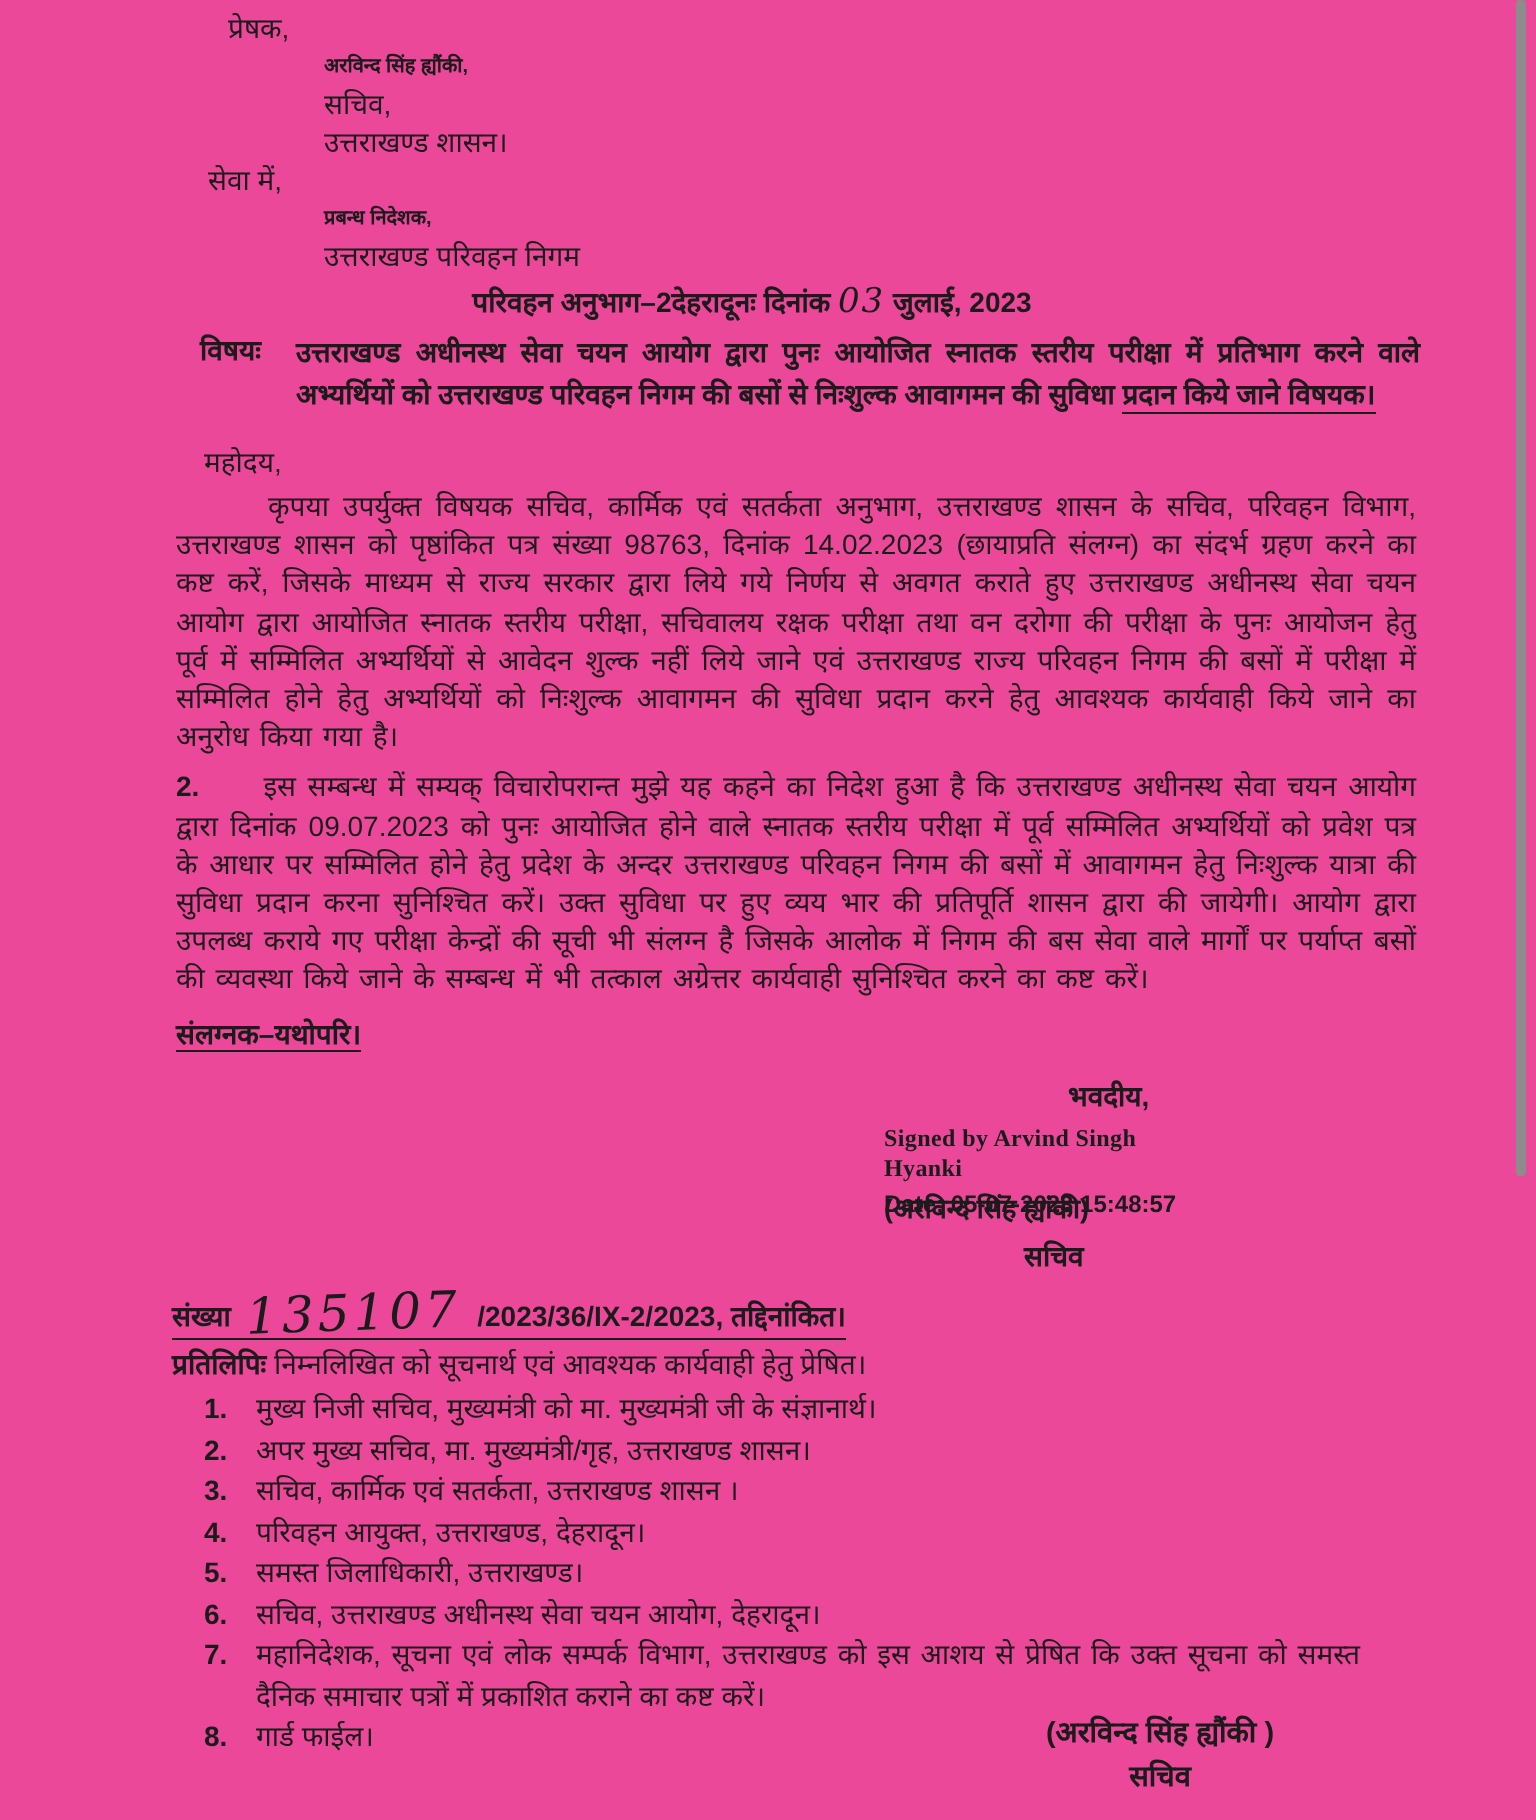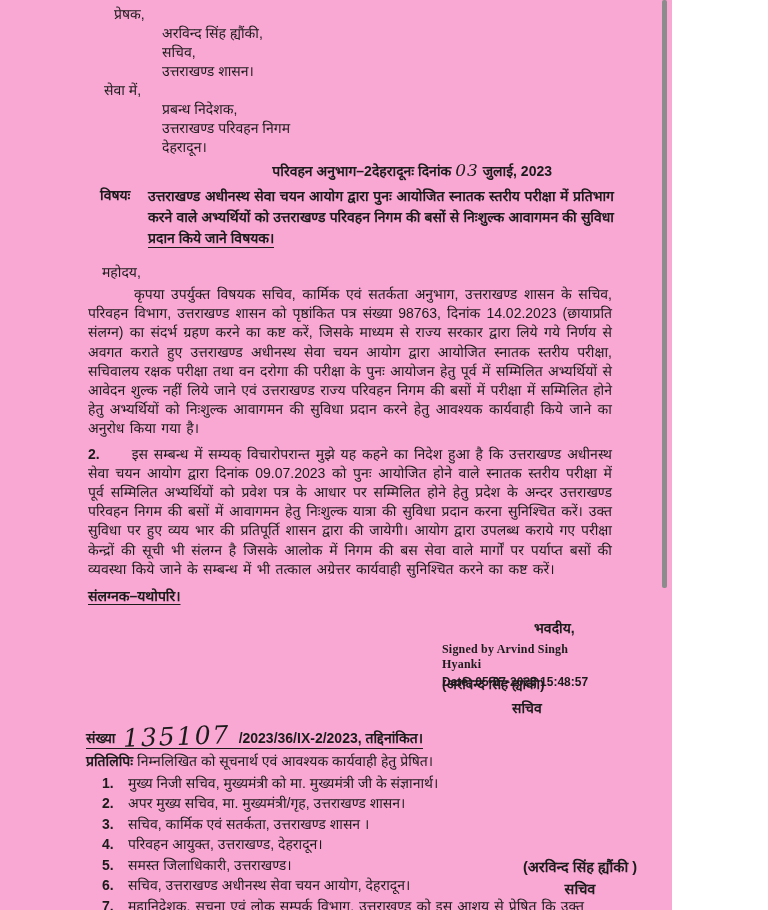--- a/index.html
+++ b/index.html
@@ -8,32 +8,32 @@
     width: 768px; height: 910px;
     background: #ffffff;
     color: #1b1b1b;
     font-family: "Liberation Sans", "DejaVu Sans", sans-serif;
     font-size: 14px;
     line-height: 18.5px;
     overflow: hidden;
   }
   .page {
     position: relative;
-    width: 672px; height: 910px;
+    width: 768px; height: 910px;
     padding: 5px 58px 16px 86px;
-    background: #f9a8d4;
+    background: #ec4899;
   }
   .ml1 { margin-left: 18px; }
   .ml2 { margin-left: 28px; }
   .indent-block { margin-left: 76px; }
-  .sender-name, .recipient-name { font-weight: normal; font-size: 14px; }
+  .sender-name, .recipient-name { font-weight: bold; font-size: 10px; }
   .addr-line { line-height: 19px; }
 
   .section-date-row {
-    display: flex; justify-content: flex-end; align-items: baseline;
+    display: flex; justify-content: center; align-items: baseline;
     margin: 4px 0 3px 18px;
   }
   .section-label { font-weight: bold; }
   .dateline { font-weight: bold; margin-right: 62px; }
   .hand-day {
     font-family: "DejaVu Serif", serif;
     font-style: italic; font-size: 17px; font-weight: normal;
     letter-spacing: 1px;
   }
 
@@ -125,21 +125,20 @@
   <div class="indent-block">
     <div class="sender-name addr-line">अरविन्द सिंह ह्यौंकी,</div>
     <div class="addr-line">सचिव,</div>
     <div class="addr-line">उत्तराखण्ड शासन।</div>
   </div>
 
   <div class="ml1 addr-line">सेवा में,</div>
   <div class="indent-block">
     <div class="recipient-name addr-line">प्रबन्ध निदेशक,</div>
     <div class="addr-line">उत्तराखण्ड परिवहन निगम</div>
-    <div class="addr-line">देहरादून।</div>
   </div>
 
   <div class="section-date-row">
     <span class="section-label">परिवहन अनुभाग–2</span>
     <span class="dateline">
       <span>देहरादूनः दिनांक</span>
       <span class="hand-day">03</span>
       <span>जुलाई, 2023</span>
     </span>
   </div>

